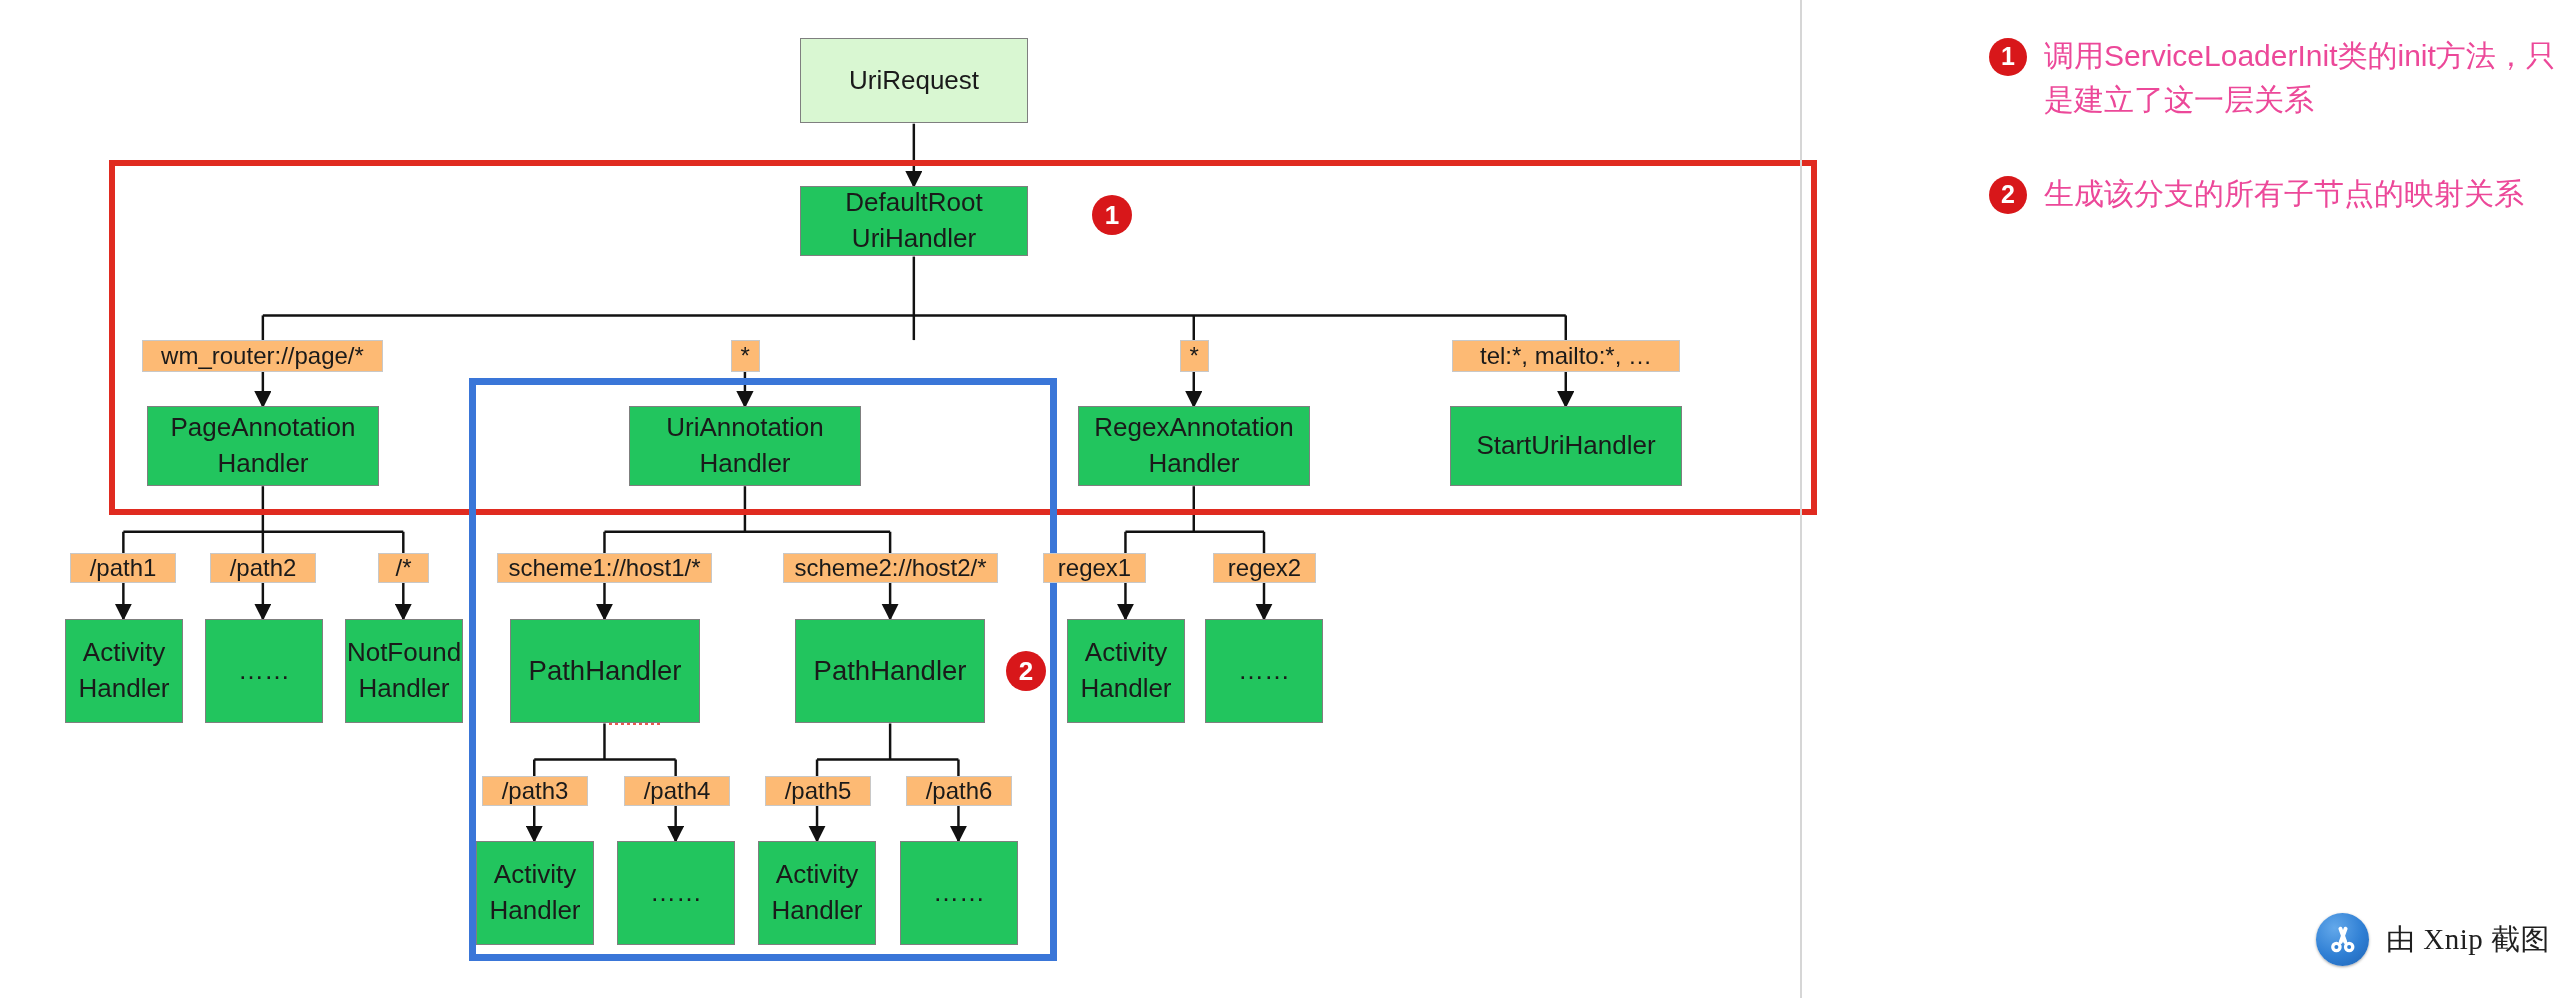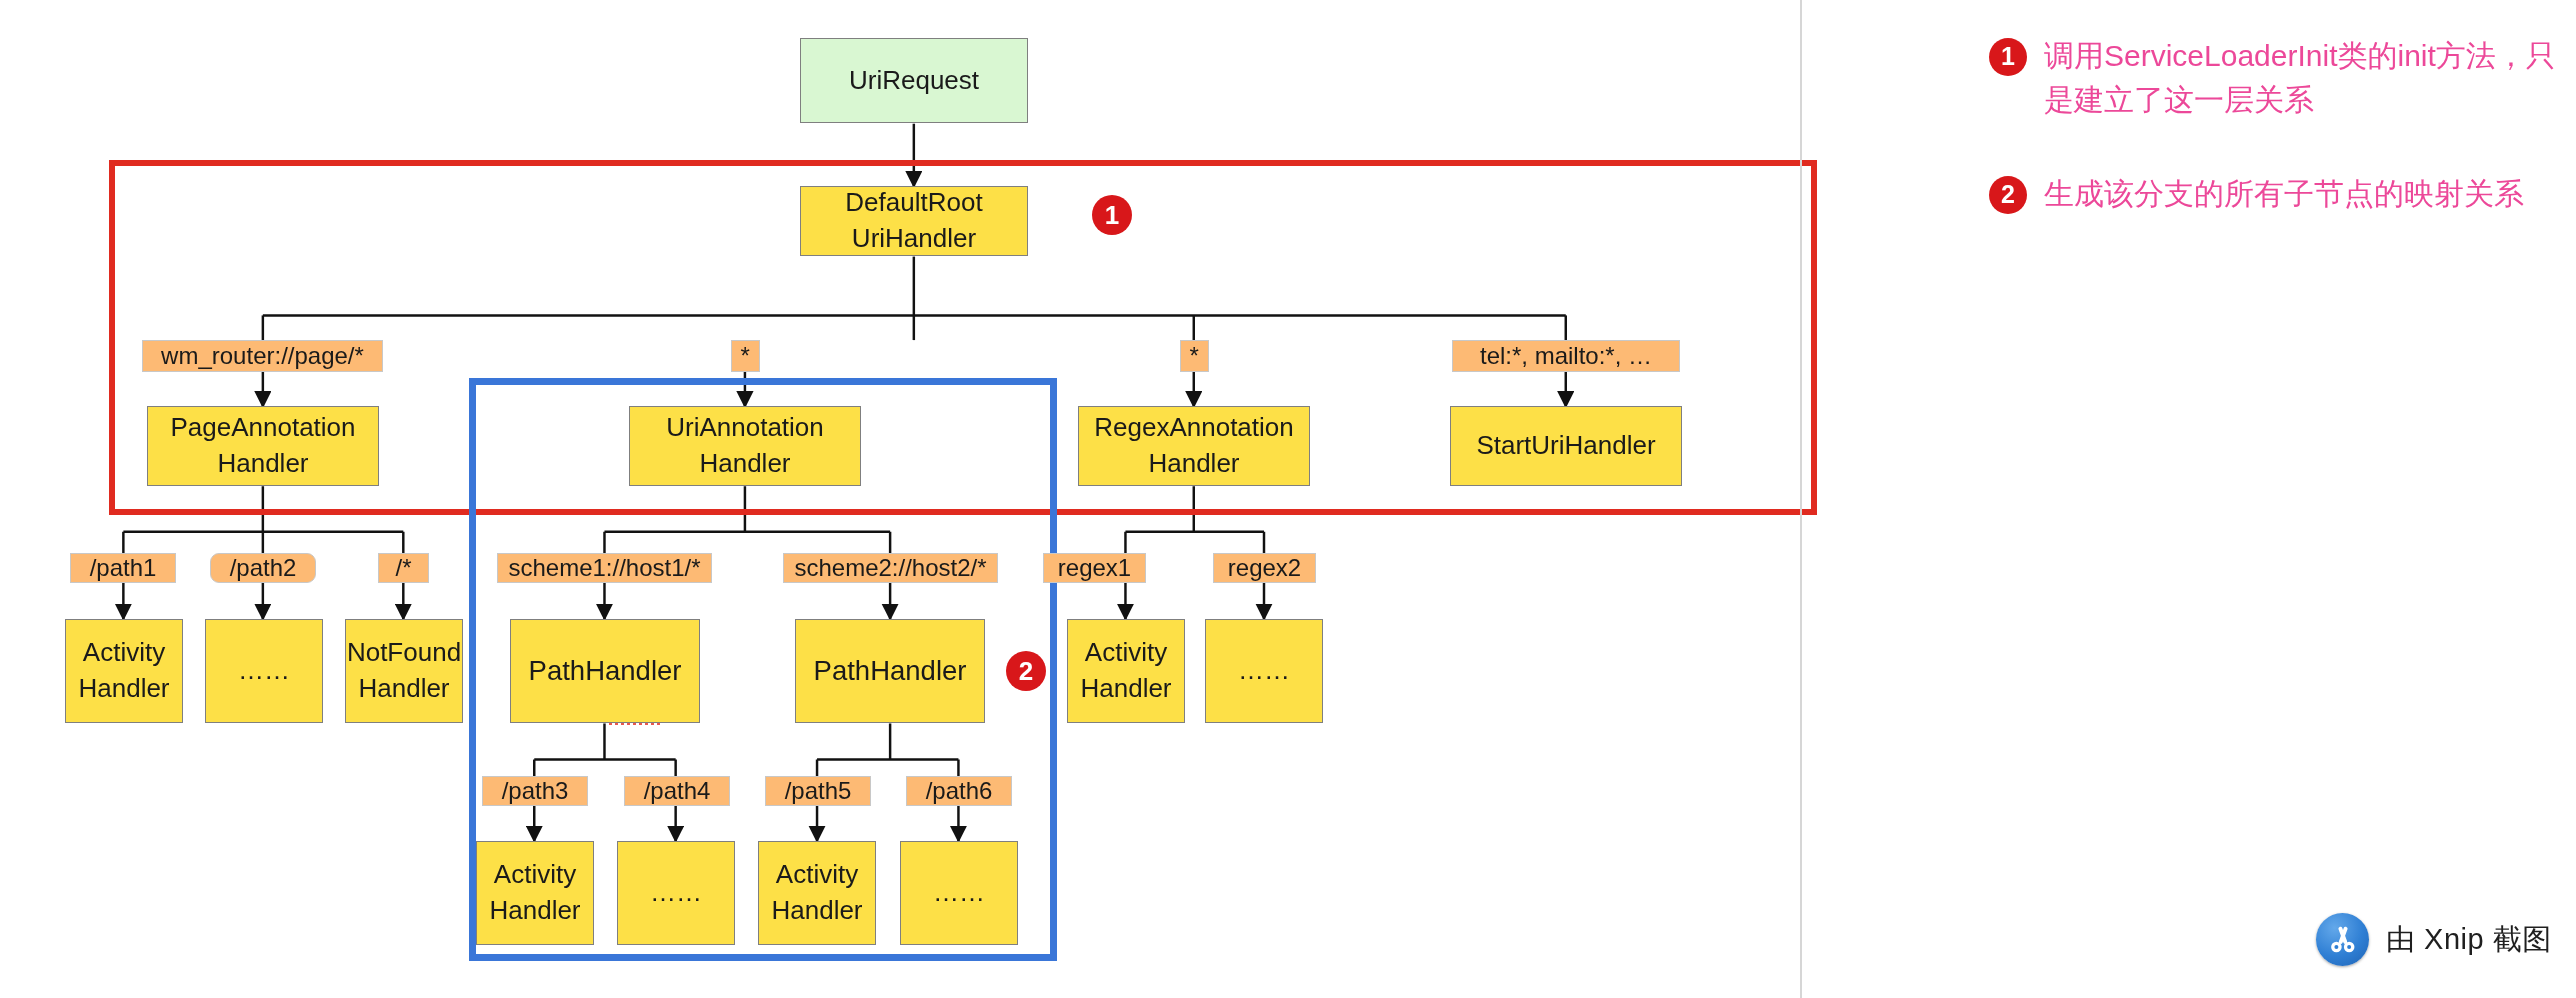--- a/index.html
+++ b/index.html
@@ -11,21 +11,21 @@
   }
   #root { position: relative; width: 2576px; height: 701px; padding-left: 26px; }
 
   
   #diagram { position: absolute; left: 0; top: 0; width: 1803px; height: 999px; }
   #edges { position: absolute; left: 0; top: 0; width: 1803px; height: 999px; }
 
   .node {
     position: absolute;
     border: 1.9px solid #7f7f7f;
-    background: #fde047;
+    background: #22c55e;
     display: flex; flex-direction: column;
     align-items: center; justify-content: center;
     font-size: 26px; color: #1a1a1a; line-height: 1.38;
     text-align: center; white-space: pre-line;
   }
   .node.green { background: #d9f7d2; }
   .node .ln { display: block; }
 
   .edgelabel {
     position: absolute;
@@ -72,21 +72,21 @@
     position: absolute; left: 2316px; top: 913px;
     display: flex; align-items: center;
   }
   #wm-icon {
     width: 53px; height: 53px; border-radius: 50%;
     background: radial-gradient(circle at 35% 28%, #63a8ea 0%, #2f7fd4 55%, #1f63b4 100%);
     box-shadow: 0 0.9px 2.8px rgba(0,0,0,.35);
     display: flex; align-items: center; justify-content: center;
     margin-right: 17px;
   }
-  #wm-text { font-size: 29px; color: #1f1f1f; letter-spacing: 0.5px; }
+  #wm-text { font-size: 29px; color: #1f1f1f; letter-spacing: 0.5px; font-family: Liberation Serif, serif; }
 </style>
 </head>
 <body>
 
 <div id="root">
 
   <div id="diagram">
 
     <svg id="edges" viewBox="0 0 1900 1052" xmlns="http://www.w3.org/2000/svg">
       <defs>
@@ -193,21 +193,21 @@
       <span class="ln">RegexAnnotation
 Handler</span>
     </div>
     <div class="node" style="left:1450px; top:406px; width:232px; height:80px;">
       <span class="ln">StartUriHandler</span>
     </div>
 
     <div class="edgelabel" style="left:70px; top:553px; width:106px; height:30px;justify-content:center;">
       <span>/path1</span>
     </div>
-    <div class="edgelabel" style="left:210px; top:553px; width:106px; height:30px;border-radius:9px;">
+    <div class="edgelabel" style="left:210px; top:553px; width:106px; height:30px;">
       <span>/path2</span>
     </div>
     <div class="edgelabel" style="left:378px; top:553px; width:51px; height:30px;">
       <span>/*</span>
     </div>
     <div class="edgelabel" style="left:497px; top:553px; width:215px; height:30px;">
       <span>scheme1://host1/*</span>
     </div>
     <div class="edgelabel" style="left:783px; top:553px; width:215px; height:30px;justify-content:center;">
       <span>scheme2://host2/*</span>

